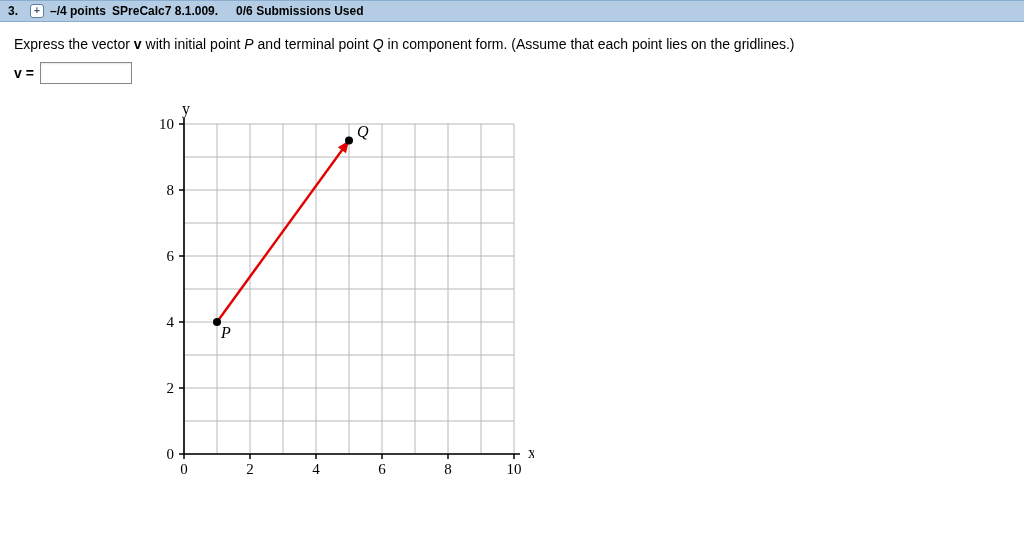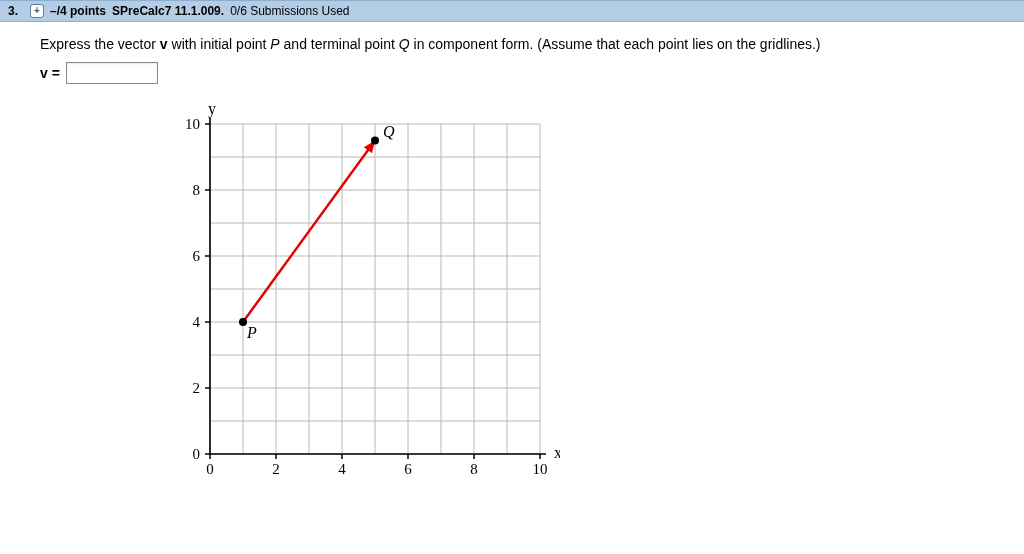--- a/index.html
+++ b/index.html
@@ -24,23 +24,23 @@
   .qnum { font-weight: bold; margin-right: 6px; }
   .expand-icon {
     width: 14px; height: 14px;
     display: inline-flex; align-items: center; justify-content: center;
     background: #fff; border: 1px solid #5a7fa0; border-radius: 3px;
     font-size: 10px; font-weight: bold; color: #3a5a7a; line-height: 1;
     cursor: pointer;
   }
   .points { font-weight: bold; }
   .assign { font-weight: bold; }
-  .subs { font-weight: normal; }
+  .subs { font-weight: bold; margin-left: 12px; }
   .content {
-    padding: 14px 40px;
+    padding: 14px 14px;
   }
   .prompt { font-size: 14px; color: #000; margin-bottom: 10px; }
   .prompt .italic { font-style: italic; }
   .prompt .bold { font-weight: bold; }
   .answer-row { display: flex; align-items: center; gap: 6px; margin-bottom: 20px; }
   .answer-label { font-weight: bold; font-size: 14px; }
   .answer-input {
     width: 92px; height: 22px;
     border: 1px solid #888;
     background: #fff;
@@ -52,21 +52,21 @@
   svg .axis-label { font-size: 16px; }
   svg .point-label { font-style: italic; font-size: 16px; }
 </style>
 </head>
 <body>
 
 <div class="header-bar">
   <span class="qnum">3.</span>
   <span class="expand-icon">+</span>
   <span class="points">–/4 points</span>
-  <span class="assign">SPreCalc7 11.1.009.</span>
+  <span class="assign">SPreCalc7 8.1.009.</span>
   <span class="subs">0/6 Submissions Used</span>
 </div>
 
 <div class="content">
   <p class="prompt">
     <span>Express the vector </span><span class="bold">v</span><span> with initial point </span><span class="italic">P</span><span> and terminal point </span><span class="italic">Q</span><span> in component form. (Assume that each point lies on the gridlines.)</span>
   </p>
 
   <div class="answer-row">
     <span class="answer-label">v =</span>

